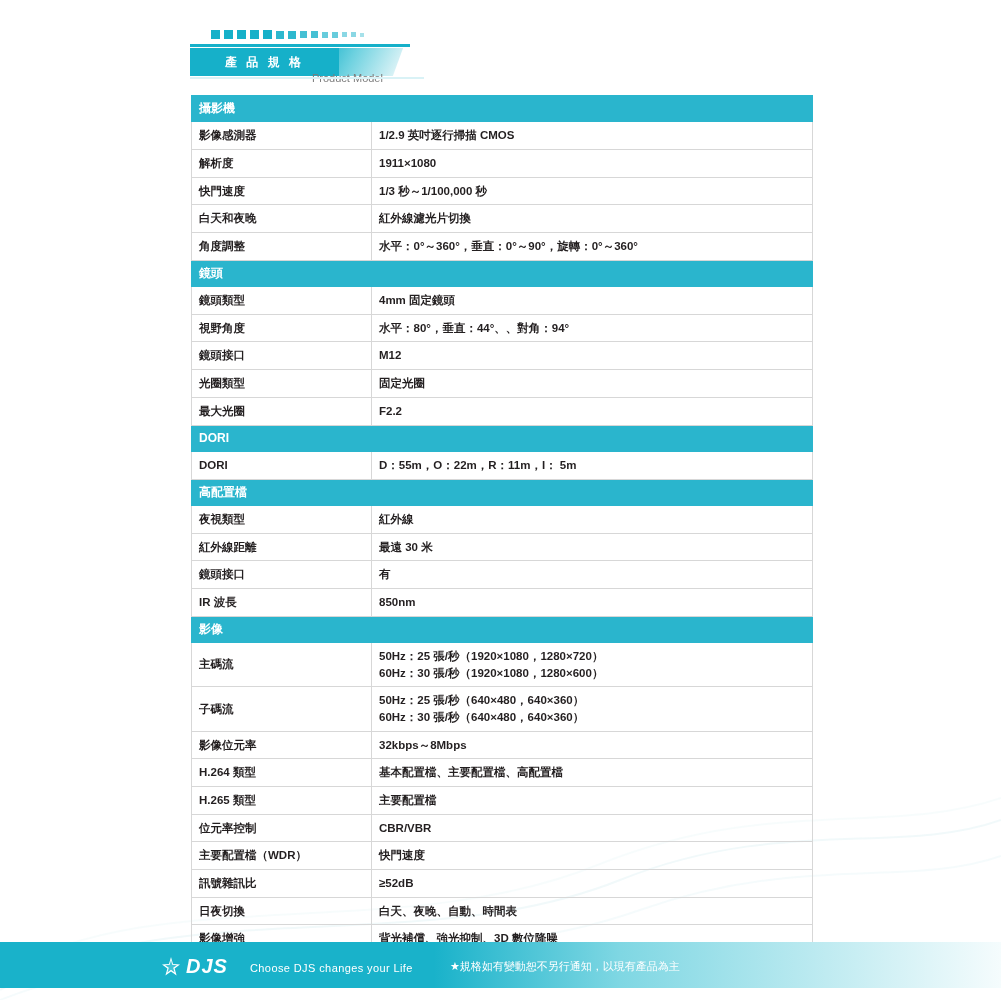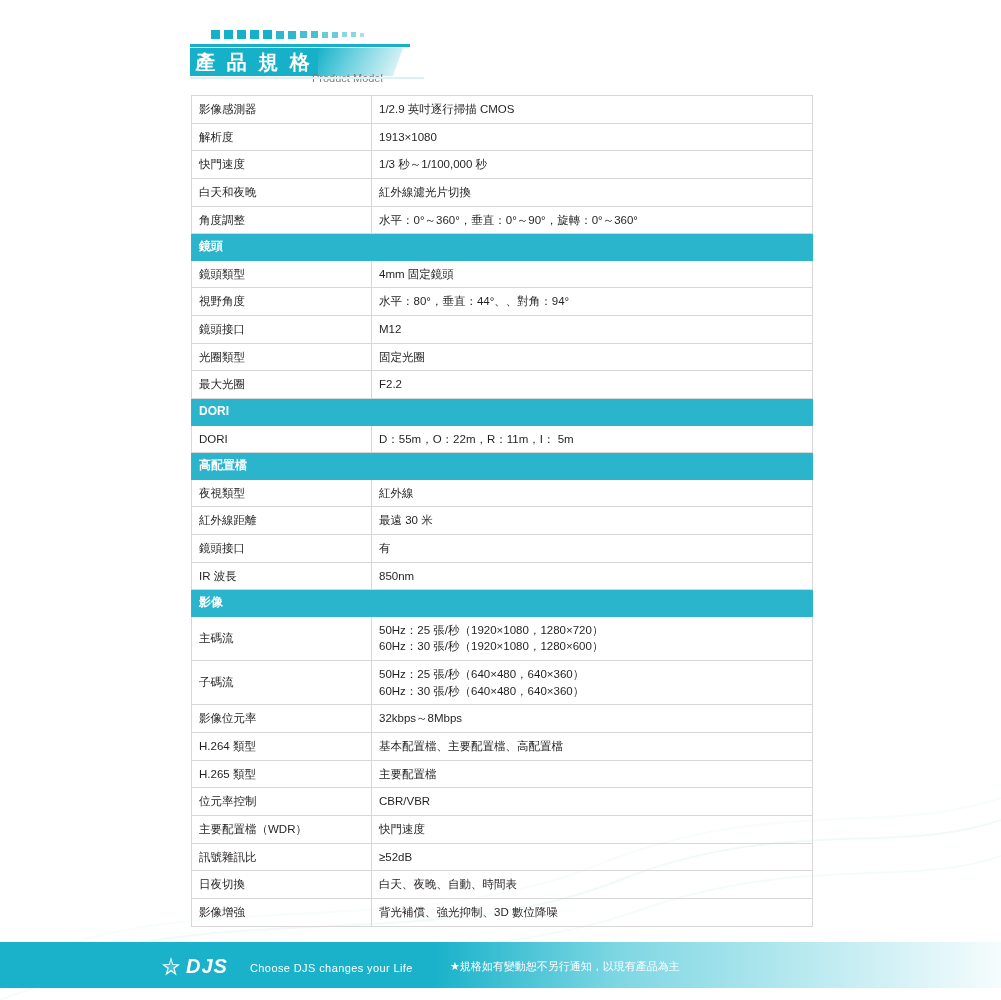--- a/index.html
+++ b/index.html
@@ -19,23 +19,23 @@
   .dots i.d2{width:8px;height:8px;opacity:.9;}
   .dots i.d3{width:7px;height:7px;opacity:.8;}
   .dots i.d4{width:6px;height:6px;opacity:.65;}
   .dots i.d5{width:5px;height:5px;opacity:.5;}
   .dots i.d6{width:4px;height:4px;opacity:.38;}
 
   
   .title-wrap{position:absolute;top:44px;left:190px;width:640px;height:36px;}
   .title-line{position:absolute;left:0;top:0;width:220px;height:3px;background:#16b0c9;}
   .title-band{
-    position:absolute;left:0;top:4px;height:28px;width:128px;
+    position:absolute;left:0;top:4px;height:28px;width:149px;
     background:#16b0c9;color:#ffffff;
-    font-size:20px;letter-spacing:3px;font-weight:bold;
+    font-size:12px;letter-spacing:3px;font-weight:bold;
     display:flex;align-items:center;justify-content:center;
   }
   .title-band-2{
     position:absolute;left:122px;top:4px;height:28px;width:86px;
     background:linear-gradient(100deg,#16b0c9 0%,#6fd2e0 45%,#d9f2f6 100%);
     transform:skewX(-20deg);
   }
   .title-en{
     position:absolute;left:122px;top:28px;font-size:11px;color:#7b7b7b;
   }
@@ -51,20 +51,21 @@
   .spec{
     position:absolute;left:191px;top:95px;width:622px;
     border-collapse:collapse;
     font-size:11.5px;
   }
   .spec td{
     border:1px solid #d7d7d7;
     padding:5px 7px;
     vertical-align:middle;
     line-height:1.45;
+    font-weight:bold;
   }
   .spec td.k{width:165px;}
   .spec tr.section td{
     background:#2ab5cd;
     color:#ffffff;
     font-weight:bold;
     border:1px solid #2ab5cd;
     padding:4px 7px;
     font-size:12px;
   }
@@ -121,27 +122,30 @@
 <div class="title-wrap">
   <div class="title-line"></div>
   <div class="title-band-2"></div>
   <div class="title-band">產 品 規 格</div>
   <div class="title-en">Product Model</div>
   <div class="title-underline"></div>
 </div>
 
 <table class="spec">
   <tbody id="spec-body">
+      <tr class="section">
+        <td colspan="2">攝影機</td>
+      </tr>
       <tr>
         <td class="k">影像感測器</td>
         <td>1/2.9 英吋逐行掃描  CMOS</td>
       </tr>
       <tr>
         <td class="k">解析度</td>
-        <td>1913×1080</td>
+        <td>1911×1080</td>
       </tr>
       <tr>
         <td class="k">快門速度</td>
         <td>1/3 秒～1/100,000 秒</td>
       </tr>
       <tr>
         <td class="k">白天和夜晚</td>
         <td>紅外線濾光片切換</td>
       </tr>
       <tr>

